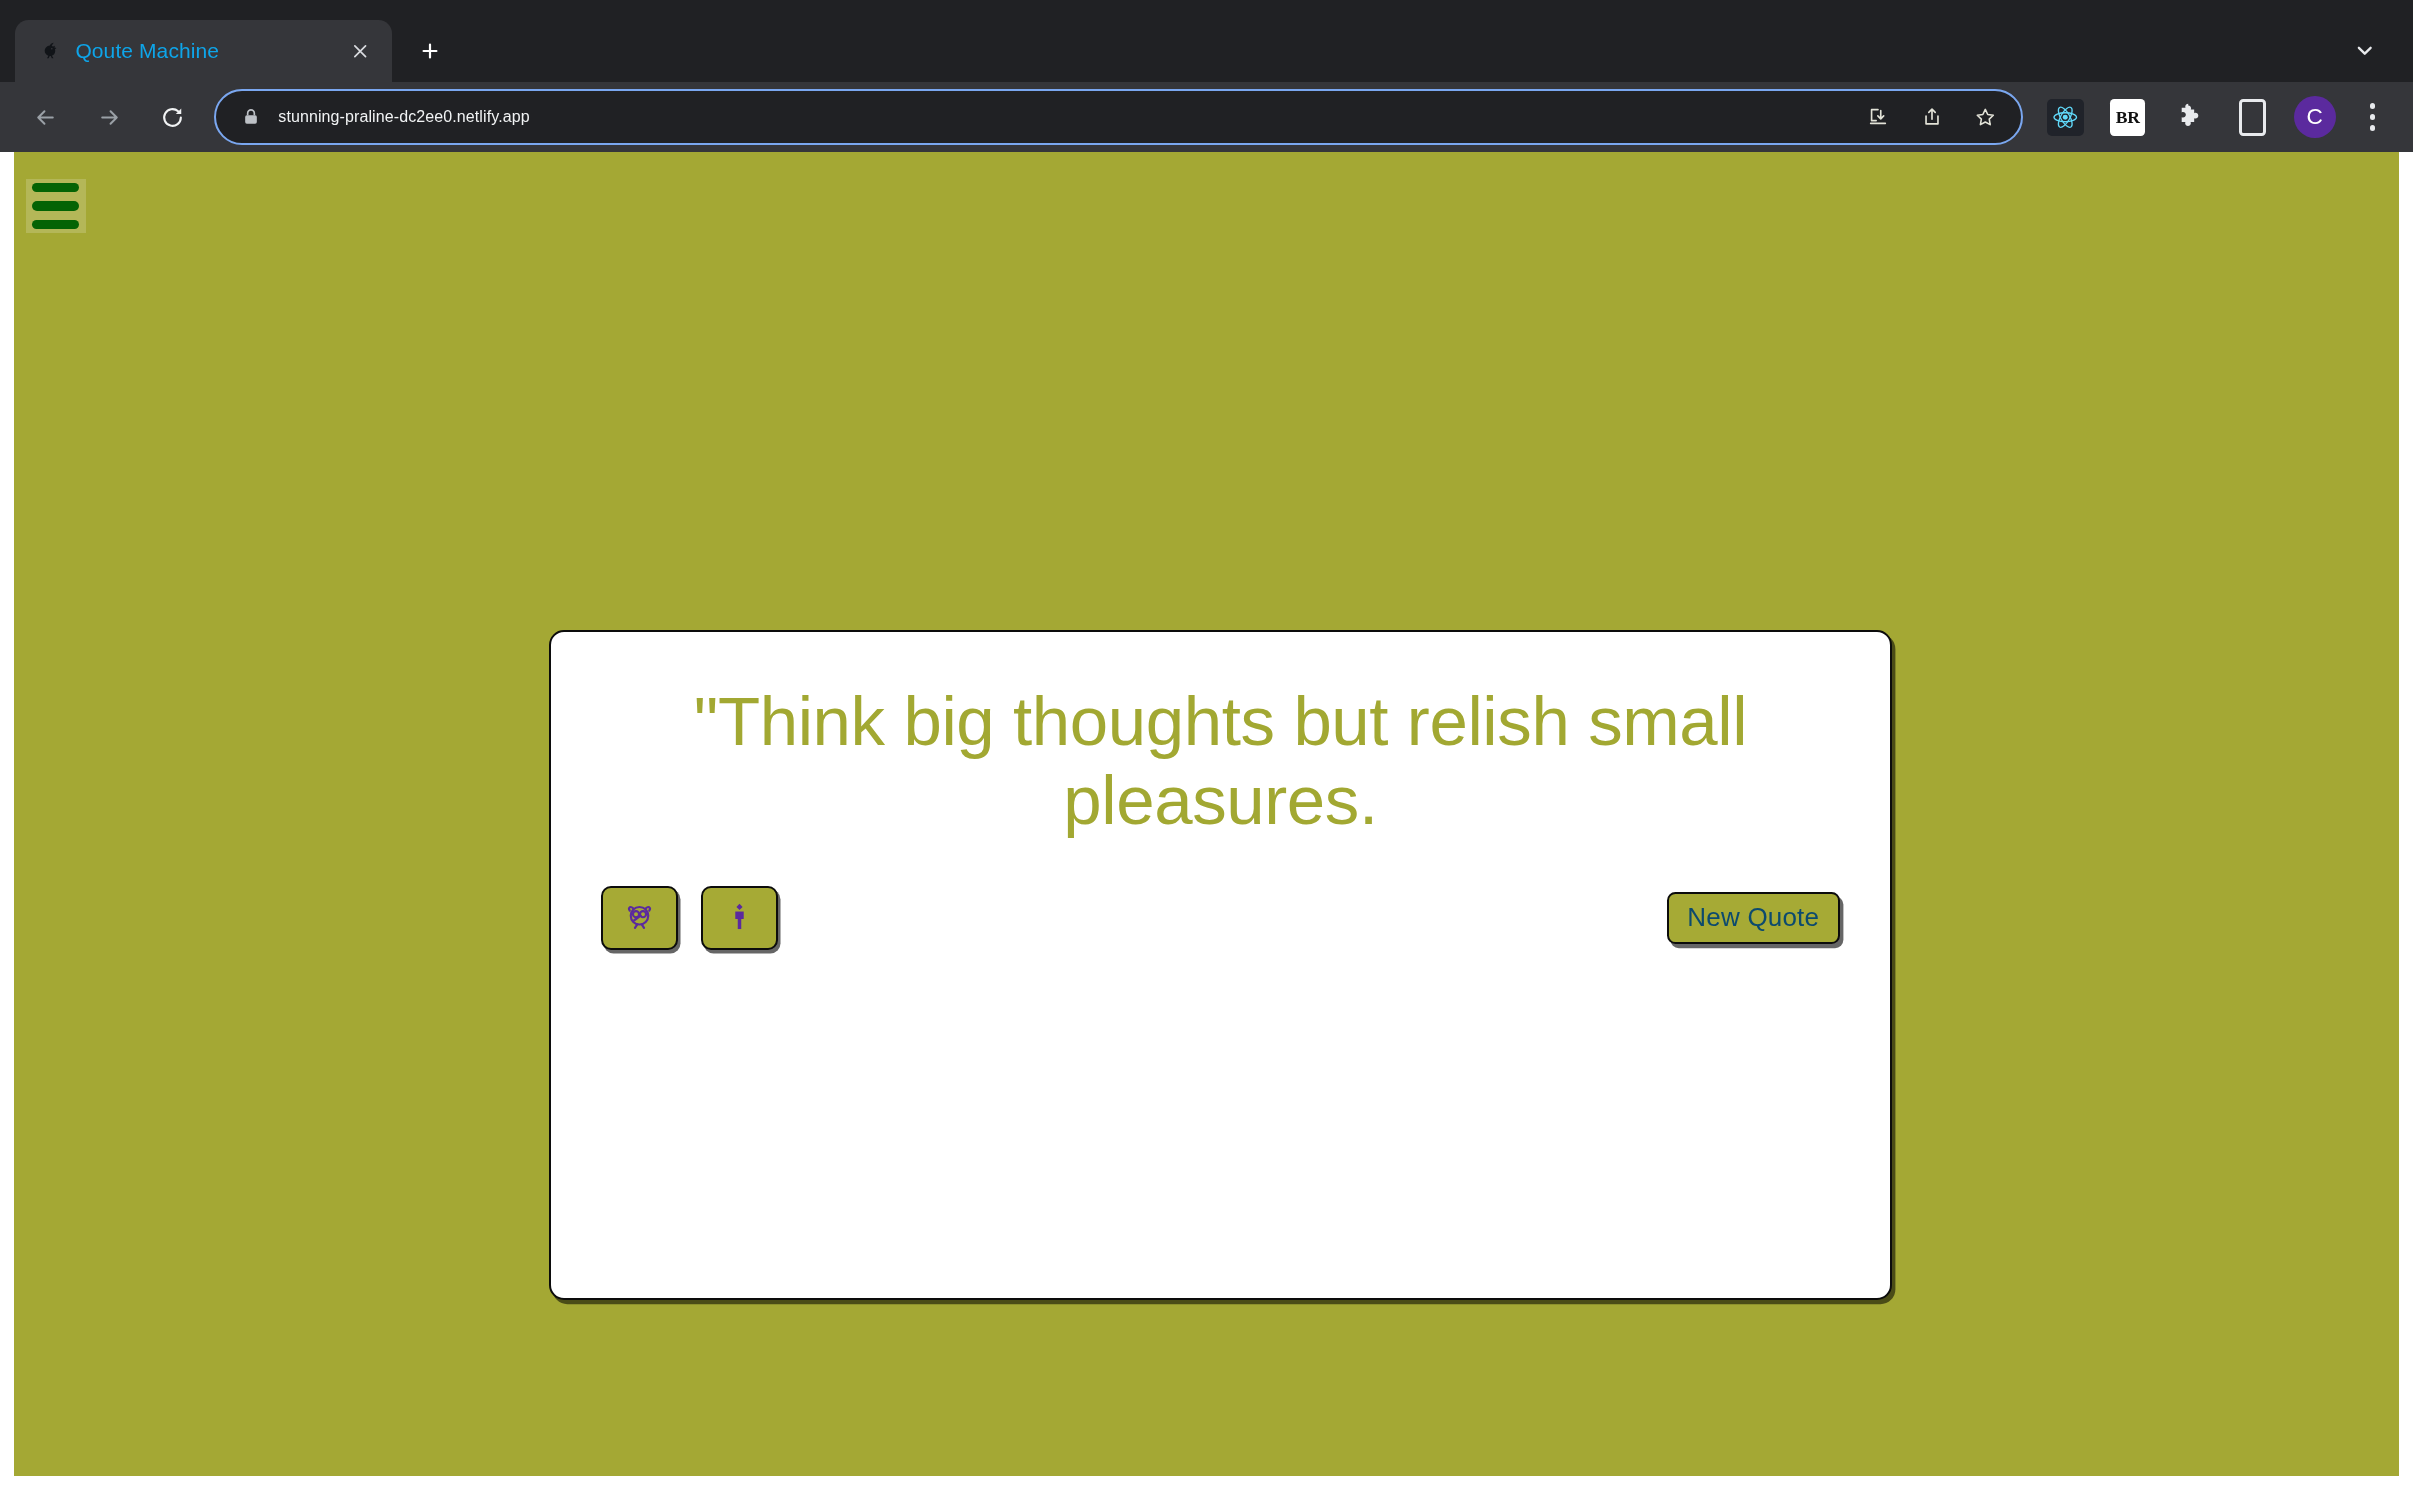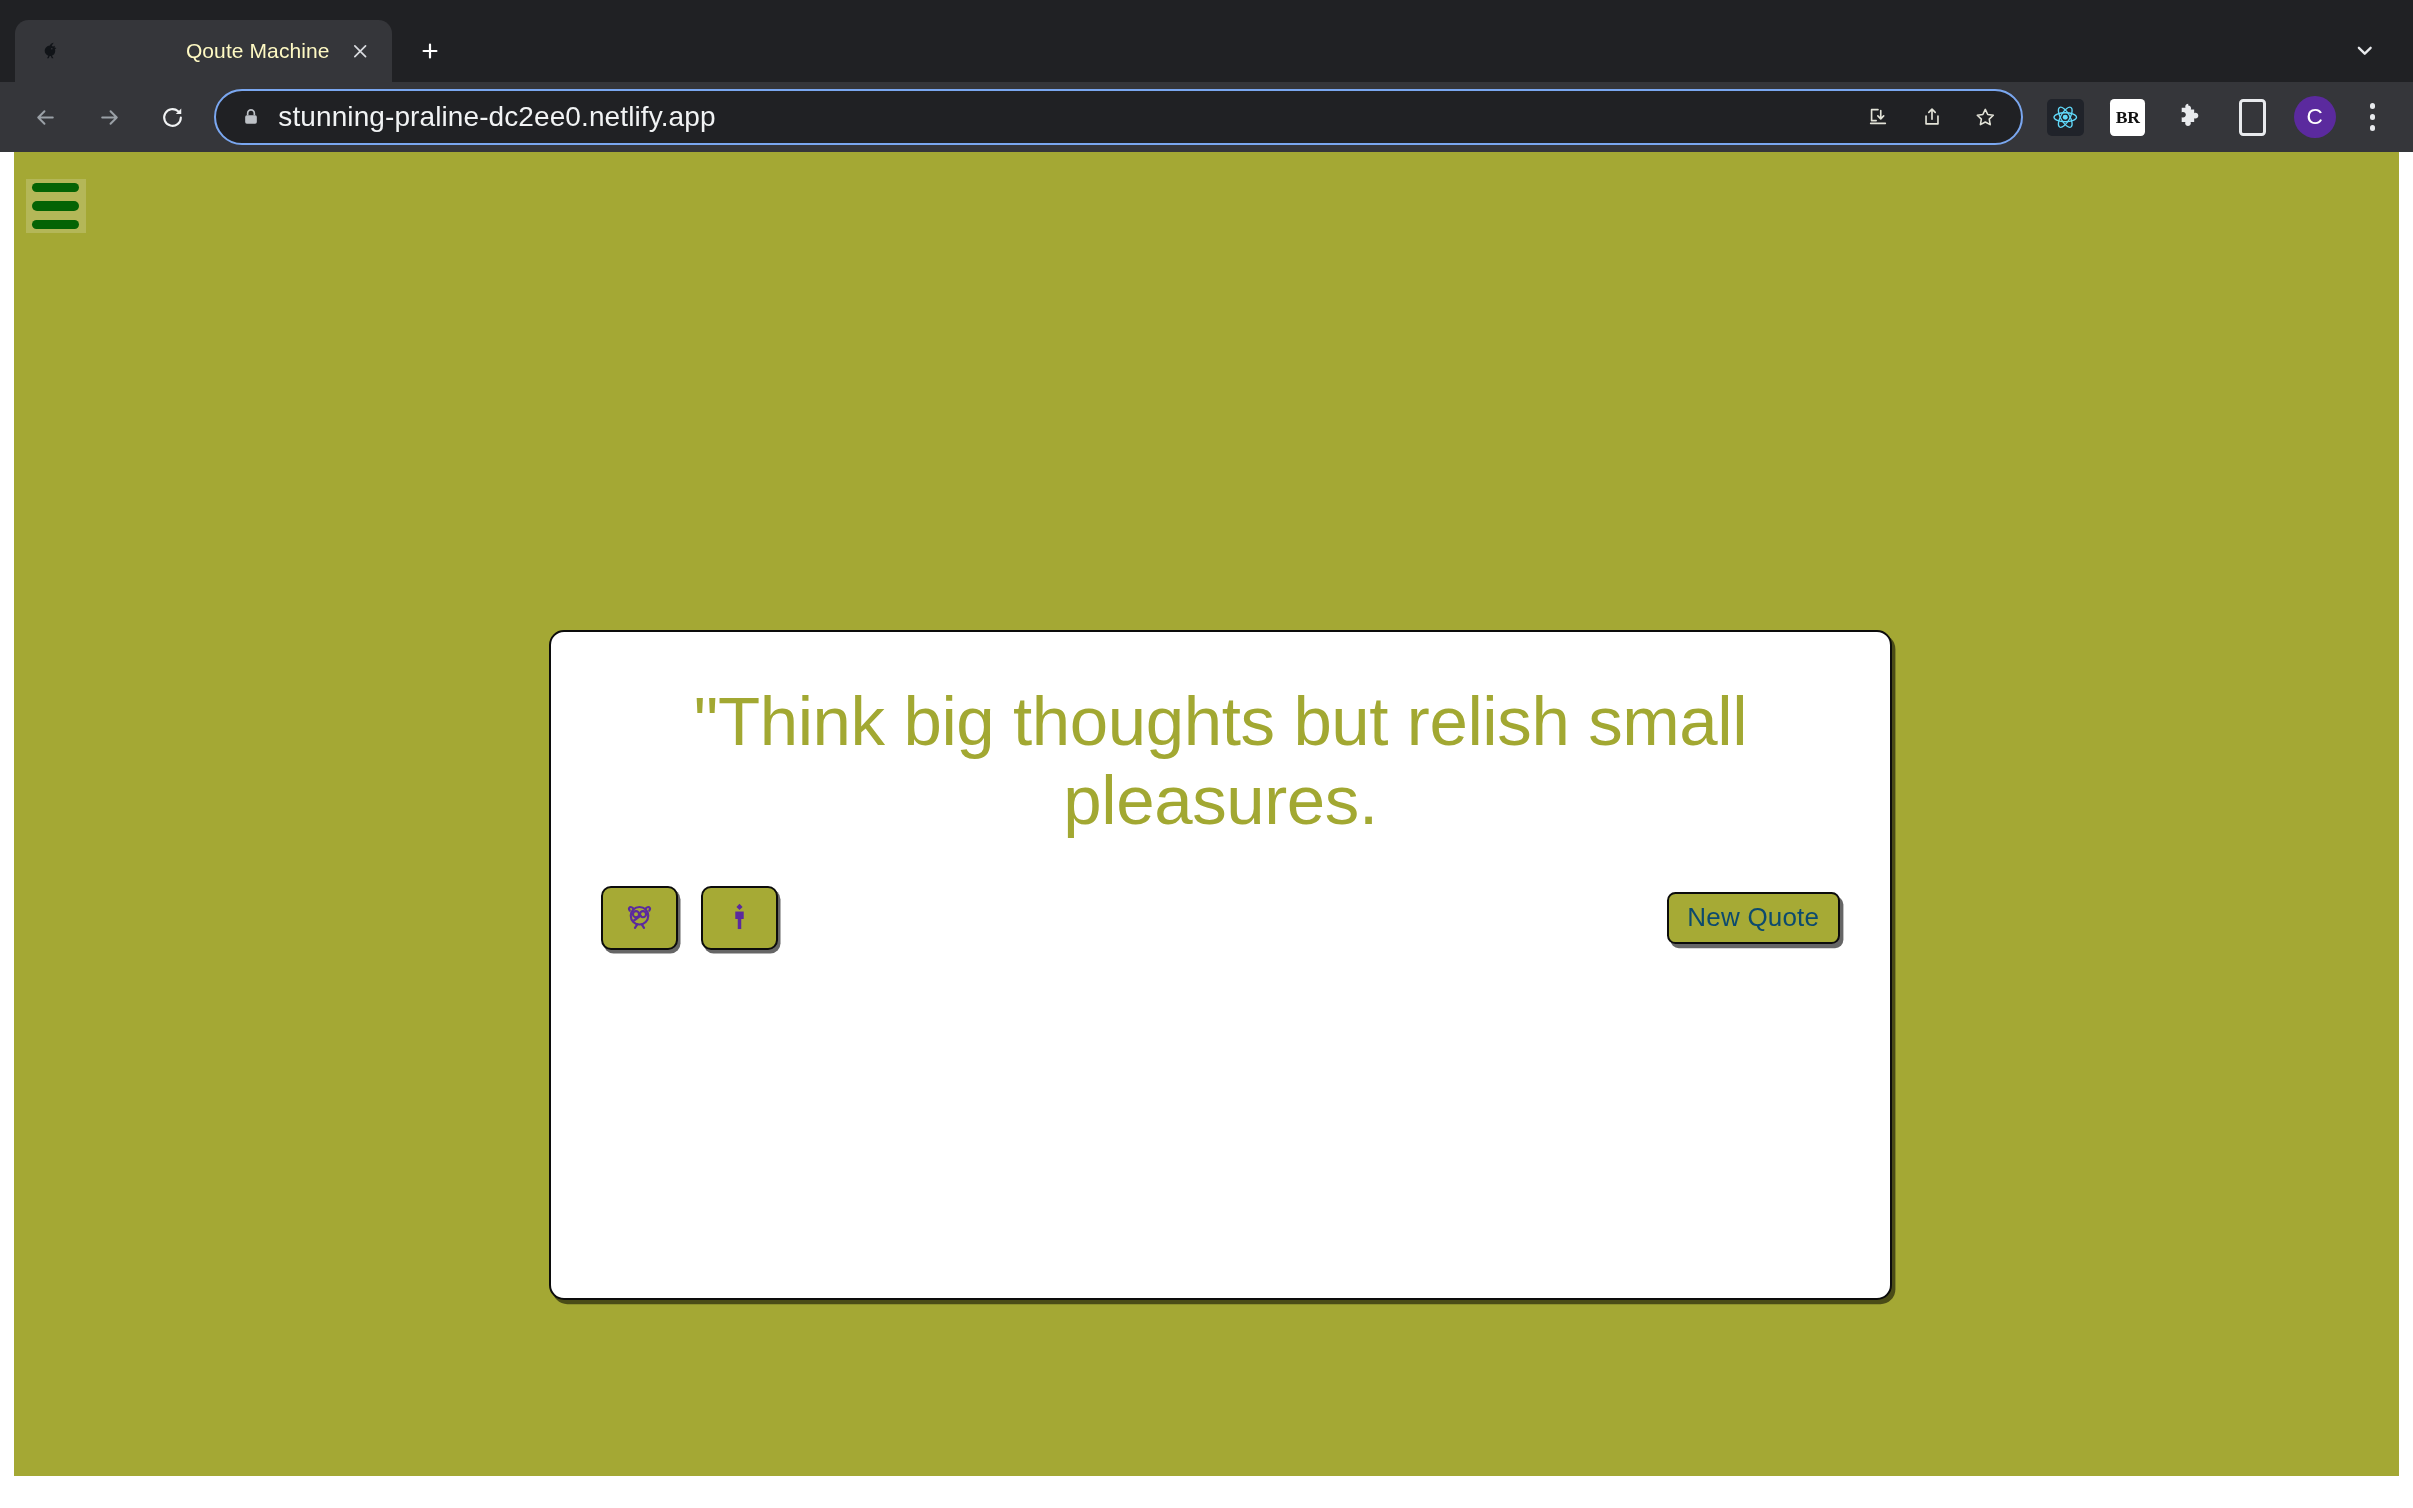--- a/index.html
+++ b/index.html
@@ -48,27 +48,26 @@
     width: 25px;
     height: 25px;
     flex: none;
     display: flex;
     align-items: center;
     justify-content: center;
   }
 
   .tab-title {
     flex: 1;
-    color: #fef9c3;
+    color: #0ea5e9;
     font-size: 21px;
     white-space: nowrap;
     overflow: hidden;
     text-overflow: ellipsis;
     letter-spacing: 0.1px;
-    text-align: right;
   }
 
   .tab-close {
     width: 34px;
     height: 34px;
     flex: none;
     display: flex;
     align-items: center;
     justify-content: center;
     border-radius: 50%;
@@ -150,21 +149,21 @@
     width: 28.5px; height: 28.5px;
     flex: none;
     display: flex; align-items: center; justify-content: center;
     color: #bdc1c6;
     margin-right: 13.4px;
   }
 
   .omnibox-url {
     flex: 1;
     color: #f1f3f4;
-    font-size: 28px;
+    font-size: 16px;
     white-space: nowrap;
     overflow: hidden;
     text-overflow: ellipsis;
     letter-spacing: 0.1px;
   }
 
   .omni-action {
     width: 47px; height: 47px;
     display: flex; align-items: center; justify-content: center;
     border-radius: 50%;

